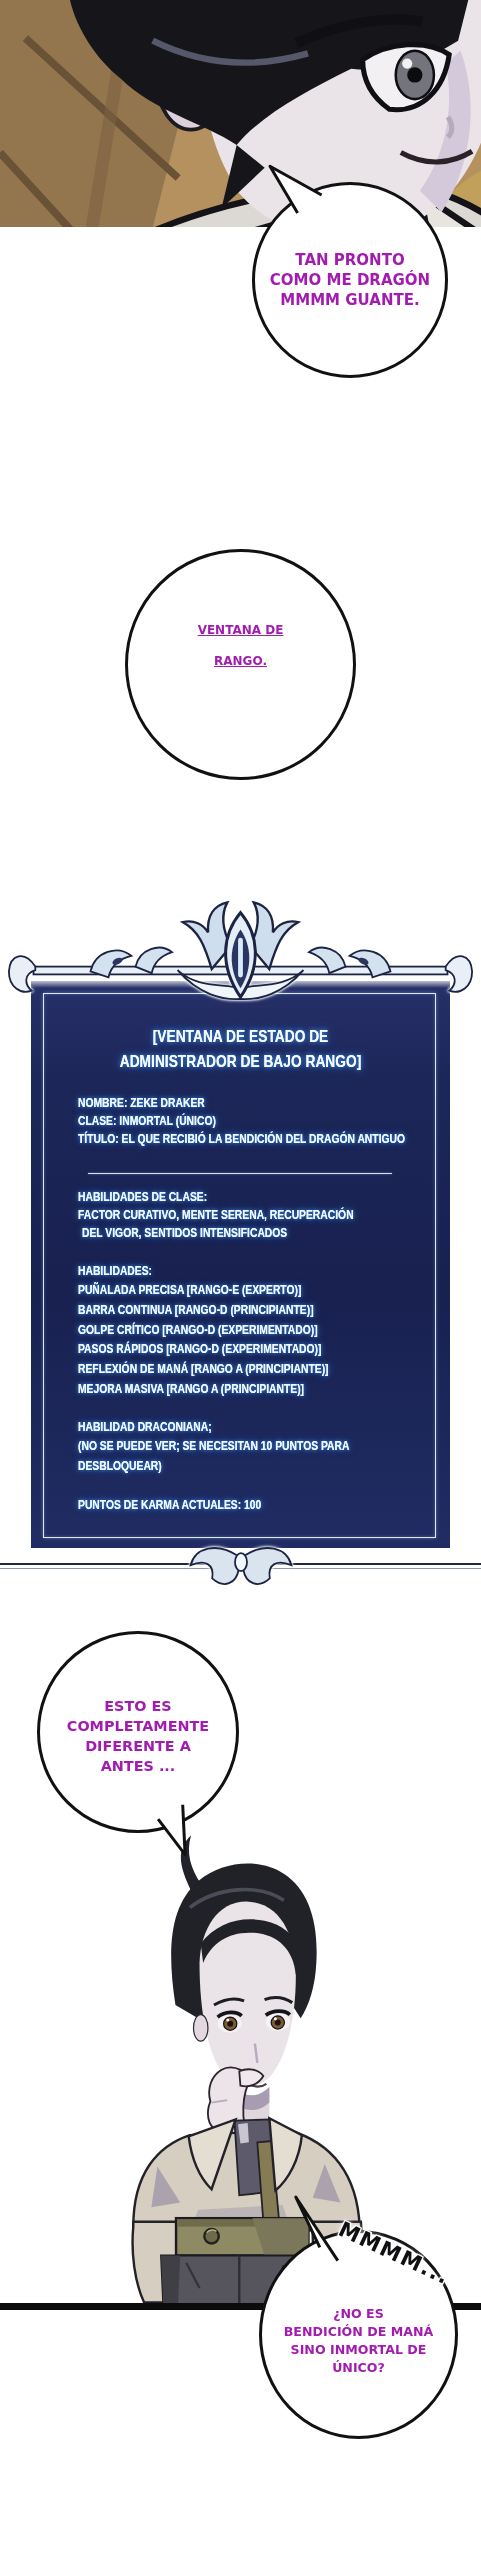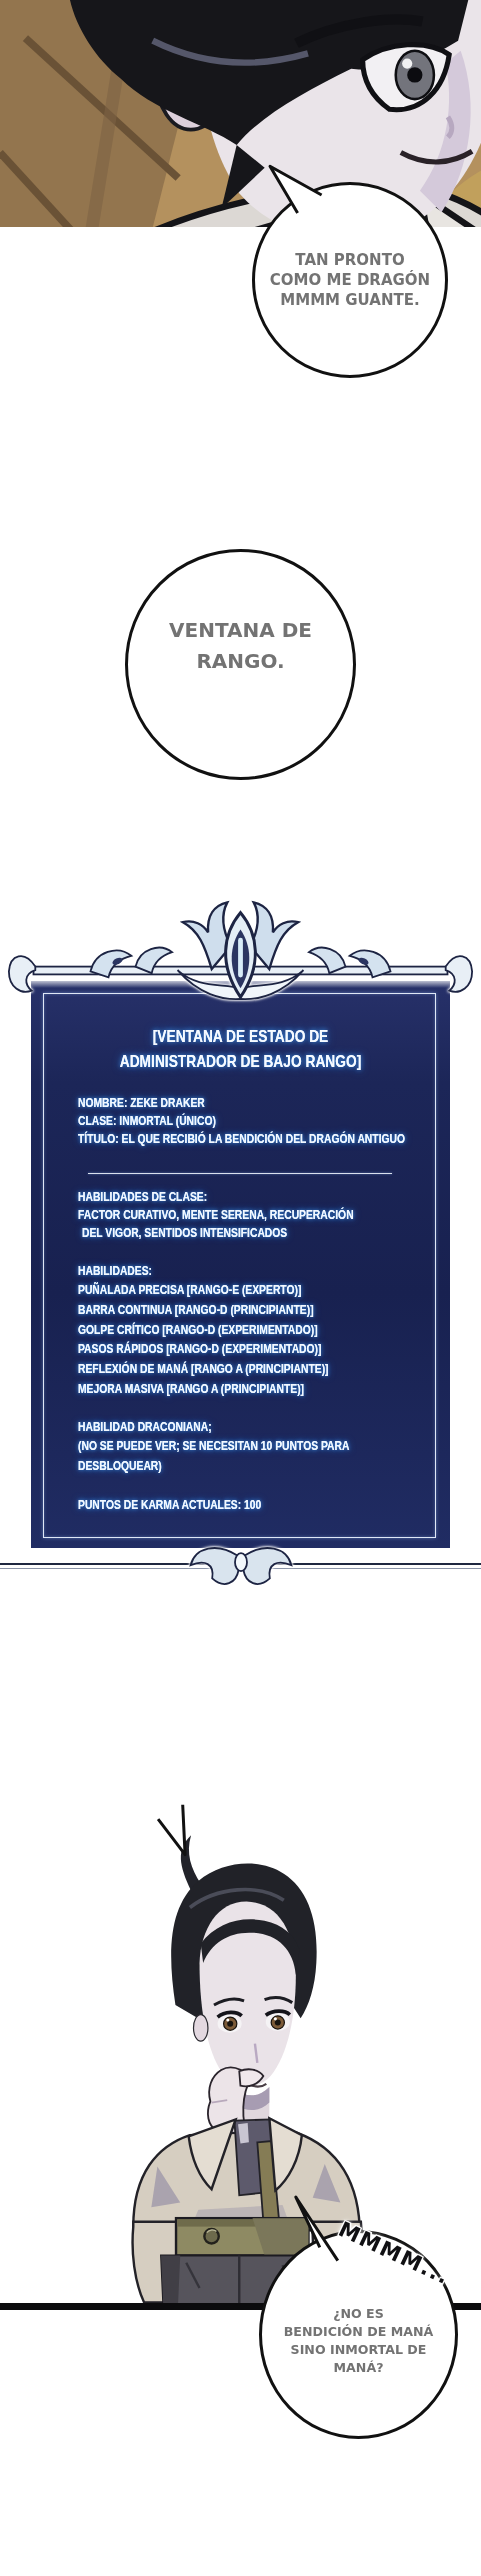--- a/index.html
+++ b/index.html
@@ -4,26 +4,26 @@
 <style>
   html,body{margin:0;padding:0;background:#e9e9e9;}
   #page{position:relative;width:481px;height:2576px;margin:0 auto;background:#ffffff;overflow:hidden;
         font-family:"DejaVu Sans",sans-serif;}
   svg{display:block;}
   .abs{position:absolute;}
 
   
   .bubble{position:absolute;background:#fff;border:3px solid #111;border-radius:50%;
           display:flex;flex-direction:column;align-items:center;justify-content:center;
-          text-align:center;color:#737373;font-weight:700;z-index:6;}
+          text-align:center;color:#a21caf;font-weight:700;z-index:6;}
   .bubble .ln{white-space:nowrap;}
   .tail{position:absolute;z-index:7;pointer-events:none;}
 
   #bubble-1{left:252px;top:182px;width:190px;height:190px;font-size:15px;line-height:20px;}
-  #bubble-2{left:125px;top:549px;width:231px;height:231px;font-size:20px;line-height:31px;padding-bottom:37px;box-sizing:border-box;}
+  #bubble-2{left:125px;top:549px;width:231px;height:231px;font-size:12px;line-height:31px;padding-bottom:37px;box-sizing:border-box;text-decoration:underline;}
   #bubble-3{left:37px;top:1631px;width:202px;height:202px;font-size:14.4px;line-height:20px;padding-top:8.4px;box-sizing:border-box;}
   #bubble-4{left:259px;top:2230px;width:199px;height:209px;font-size:12.6px;line-height:18px;padding-top:12px;box-sizing:border-box;z-index:9;text-align:right;}
 
   
   #mmm{position:absolute;left:345px;top:2217px;z-index:10;font-size:21px;font-weight:700;
        letter-spacing:1.8px;color:#101013;transform:rotate(25deg);transform-origin:left top;white-space:nowrap;
        text-shadow:-1.2px -1.2px 0 #fff,1.2px -1.2px 0 #fff,-1.2px 1.2px 0 #fff,1.2px 1.2px 0 #fff,0 0 3.6px #fff,0 0 6px #fff;}
 
   
   #sw-panel{position:absolute;left:31px;top:981px;width:419px;height:567px;z-index:2;
@@ -192,20 +192,26 @@
   <div id="deco-line-top"></div>
   <div id="deco-line-bottom"></div>
   <svg class="abs orn" style="left:181px;top:1537px" width="120" height="57" viewBox="300 2555 200 95">
     <g stroke="#1d2443" stroke-width="3" fill="#d9e4ee">
       <path d="M394,2586 C360,2564 324,2572 316,2602 C340,2592 356,2600 352,2624 C372,2642 392,2632 396,2610 Z"></path>
       <path d="M406,2586 C440,2564 476,2572 484,2602 C460,2592 444,2600 448,2624 C428,2642 408,2632 404,2610 Z"></path>
       <ellipse cx="400" cy="2597" rx="10" ry="15" fill="#f2f7fb"></ellipse>
     </g>
   </svg>
 
+  <div class="bubble" id="bubble-3">
+    <div class="ln">ESTO ES</div>
+    <div class="ln">COMPLETAMENTE</div>
+    <div class="ln">DIFERENTE A</div>
+    <div class="ln">ANTES ...</div>
+  </div>
   <svg class="tail" style="left:153px;top:1800px" width="39" height="60" viewBox="254 2992 64 100">
     <path d="M262,3024 L307,3083 L303,3000" fill="#fff" stroke="#111" stroke-width="5" stroke-linejoin="round"></path>
   </svg>
 
   <svg class="abs" style="left:108px;top:1793px;z-index:4" width="289" height="524" viewBox="180 2980 480 870">
     <g>
       <path d="M318,3142 C298,3100 293,3074 318,3050 C309,3080 318,3106 334,3130 Z" fill="#22232a"></path>
     </g>
     <path d="M292,3332 C278,3240 282,3168 330,3126 C372,3092 432,3088 472,3114 C512,3140 530,3192 526,3262 C524,3302 514,3332 500,3354 L478,3320 C470,3342 458,3352 448,3360 L436,3330 C420,3352 402,3358 388,3354 L378,3330 C362,3352 340,3358 326,3352 Z" fill="#212228"></path>
     <path d="M316,3170 C360,3136 430,3130 472,3158" stroke="#4a4c58" stroke-width="6" fill="none"></path>
@@ -266,21 +272,21 @@
       <path d="M268,3748 L300,3748 L296,3836 L272,3836 Z" fill="#413f46"></path>
     </g>
   </svg>
 
   <div id="panel2-borderline"></div>
 
   <div class="bubble" id="bubble-4">
     <div class="ln">¿NO ES</div>
     <div class="ln">BENDICIÓN DE MANÁ</div>
     <div class="ln">SINO INMORTAL DE</div>
-    <div class="ln">MANÁ?</div>
+    <div class="ln">ÚNICO?</div>
   </div>
   <svg class="tail" style="left:291px;top:2191px;z-index:10" width="54" height="75" viewBox="484 3642 90 125">
     <path d="M532,3736 L492,3652 L562,3758" fill="#fff" stroke="#111" stroke-width="5" stroke-linejoin="round"></path>
   </svg>
 
   <div id="mmm">MMMM...</div>
 
 </div>
 
 

